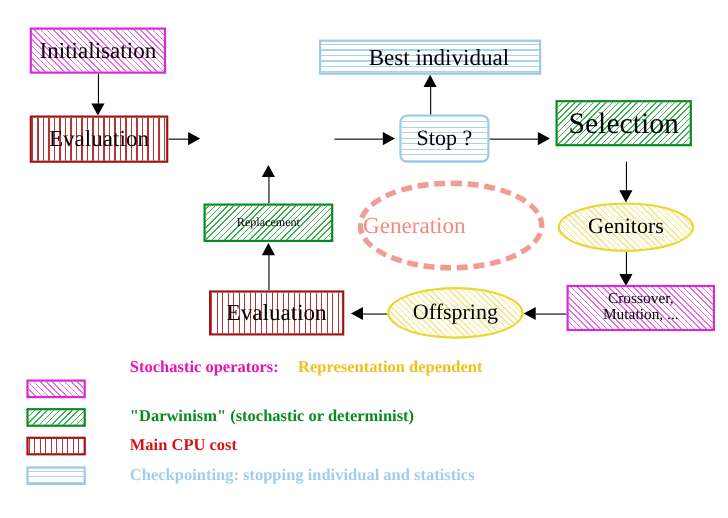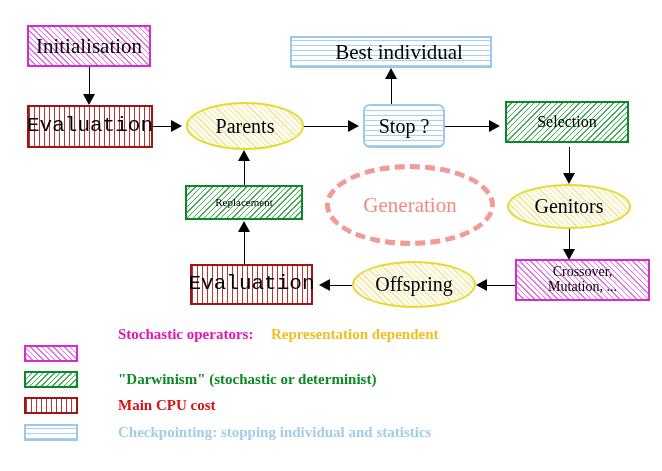--- a/index.html
+++ b/index.html
@@ -53,21 +53,20 @@
         rgba(255,255,255,0) 1px, rgba(255,255,255,0) 4px);
   }
   
   .fill-red {
     border: 2px solid #a11414;
     background-color: #ffffff;
     background-image: repeating-linear-gradient(
         90deg,
         #b83434 0px, #b83434 1px,
         rgba(255,255,255,0) 1px, rgba(255,255,255,0) 5px);
-    font-family: Liberation Mono, monospace;
   }
   
   .fill-blue {
     border: 2px solid #9cc9e8;
     background-color: #ffffff;
     background-image: repeating-linear-gradient(
         0deg,
         #a9d2ee 0px, #a9d2ee 1px,
         rgba(255,255,255,0) 1px, rgba(255,255,255,0) 5px);
   }
@@ -86,21 +85,21 @@
 
   
   .gen-ellipse {
     position: absolute;
     box-sizing: border-box;
     border: 5px dashed #f29b94;
     border-radius: 50%;
     background: transparent;
     display: flex;
     align-items: center;
-    justify-content: center;
+    justify-content: flex-start;
     color: #f08a82;
     z-index: 1;
   }
 
   
   .line-h, .line-v {
     position: absolute;
     background: #000000;
     z-index: 2;
   }
@@ -140,33 +139,30 @@
 <div id="canvas">
 
   <div class="node fill-magenta" style="left:27px; top:25px; width:124px; height:42px; font-size:21px;">
     <span class="lbl">Initialisation</span>
   </div>
 
   <div class="node fill-red" style="left:27px; top:105px; width:126px; height:43px; font-size:21px;">
     <span class="lbl">Evaluation</span>
   </div>
 
-  <div class="node fill-yellow ellipse" style="left:186px; top:102px; width:118px; height:48px; font-size:20px;">
-    <span class="lbl">Parents</span>
-  </div>
 
   <div class="node fill-blue" style="left:290px; top:36px; width:202px; height:32px; font-size:21px;padding-left:16px;">
     <span class="lbl">Best individual</span>
   </div>
 
   <div class="node fill-blue rounded" style="left:363px; top:104px; width:82px; height:44px; font-size:20px;">
     <span class="lbl">Stop ?</span>
   </div>
 
-  <div class="node fill-green" style="left:505px; top:101px; width:124px; height:42px; font-size:16px;text-align:center;">
+  <div class="node fill-green" style="left:505px; top:91px; width:124px; height:42px; font-size:27px;text-align:center;">
     <span class="lbl">Selection</span>
   </div>
 
   <div class="node fill-yellow ellipse" style="left:507px; top:184px; width:124px; height:45px; font-size:20px;">
     <span class="lbl">Genitors</span>
   </div>
 
   <div class="node fill-yellow ellipse" style="left:352px; top:261px; width:124px; height:47px; font-size:20px;">
     <span class="lbl">Offspring</span>
   </div>

